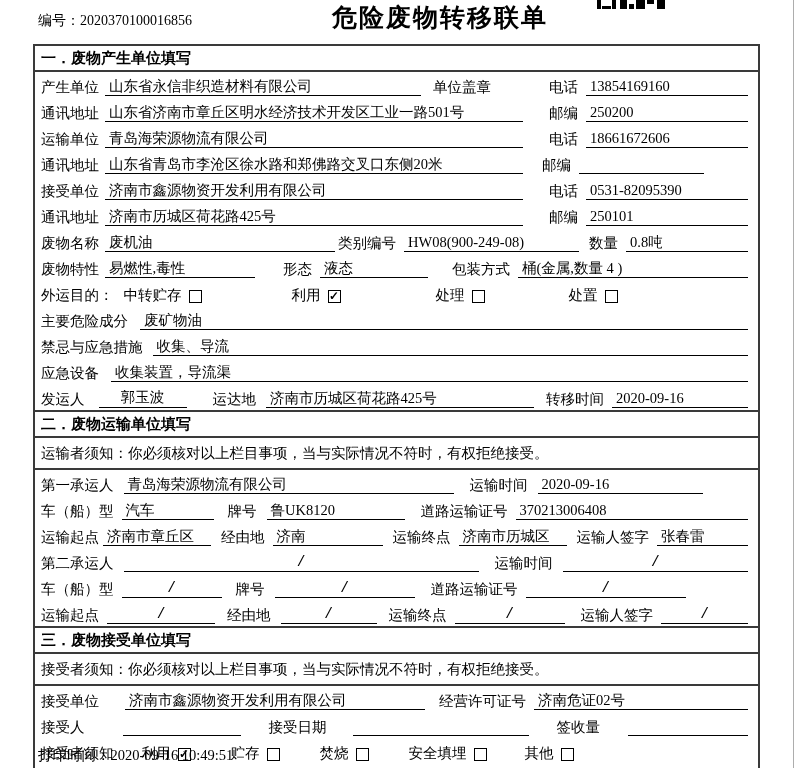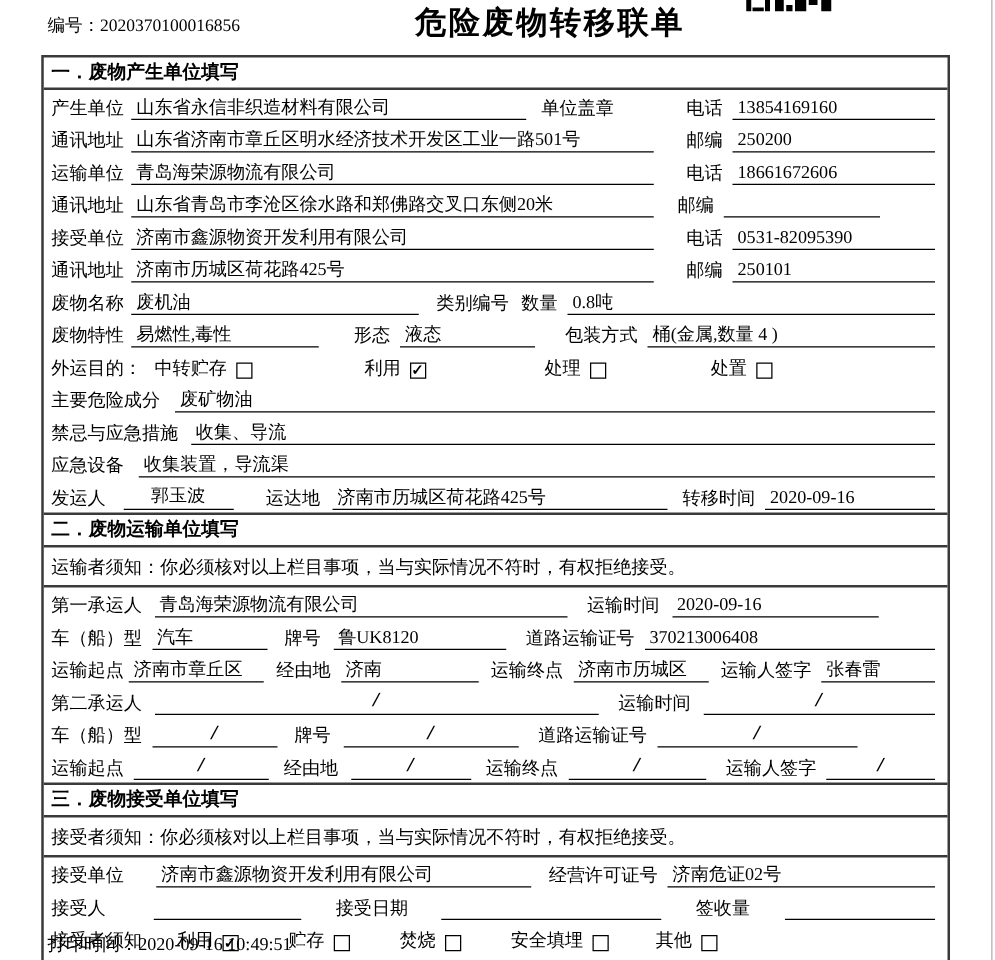--- a/index.html
+++ b/index.html
@@ -115,21 +115,22 @@
       <span class="u" style="width:418px">济南市历城区荷花路425号</span>
       <div class="rg">
         <span class="lbl gap8">邮编</span>
         <span class="u gap8" style="width:162px">250101</span>
       </div>
     </div>
 
     <div class="row">
       <span class="lbl" style="width:64px">废物名称</span>
       <span class="u" style="width:230px">废机油</span>
-      <span class="lbl" style="margin-left:14px">类别编号</span>
+      <span class="lbl" style="margin-left:3px">类别编号</span>
+      <span class="u gap8" style="width:175px">HW08(900-249-08)</span>
       <span class="lbl" style="margin-left:10px">数量</span>
       <span class="u fx gap8">0.8吨</span>
     </div>
 
     <div class="row">
       <span class="lbl" style="width:64px">废物特性</span>
       <span class="u" style="width:150px">易燃性,毒性</span>
       <span class="lbl" style="margin-left:28px">形态</span>
       <span class="u gap8" style="width:108px">液态</span>
       <span class="lbl" style="margin-left:24px">包装方式</span>

